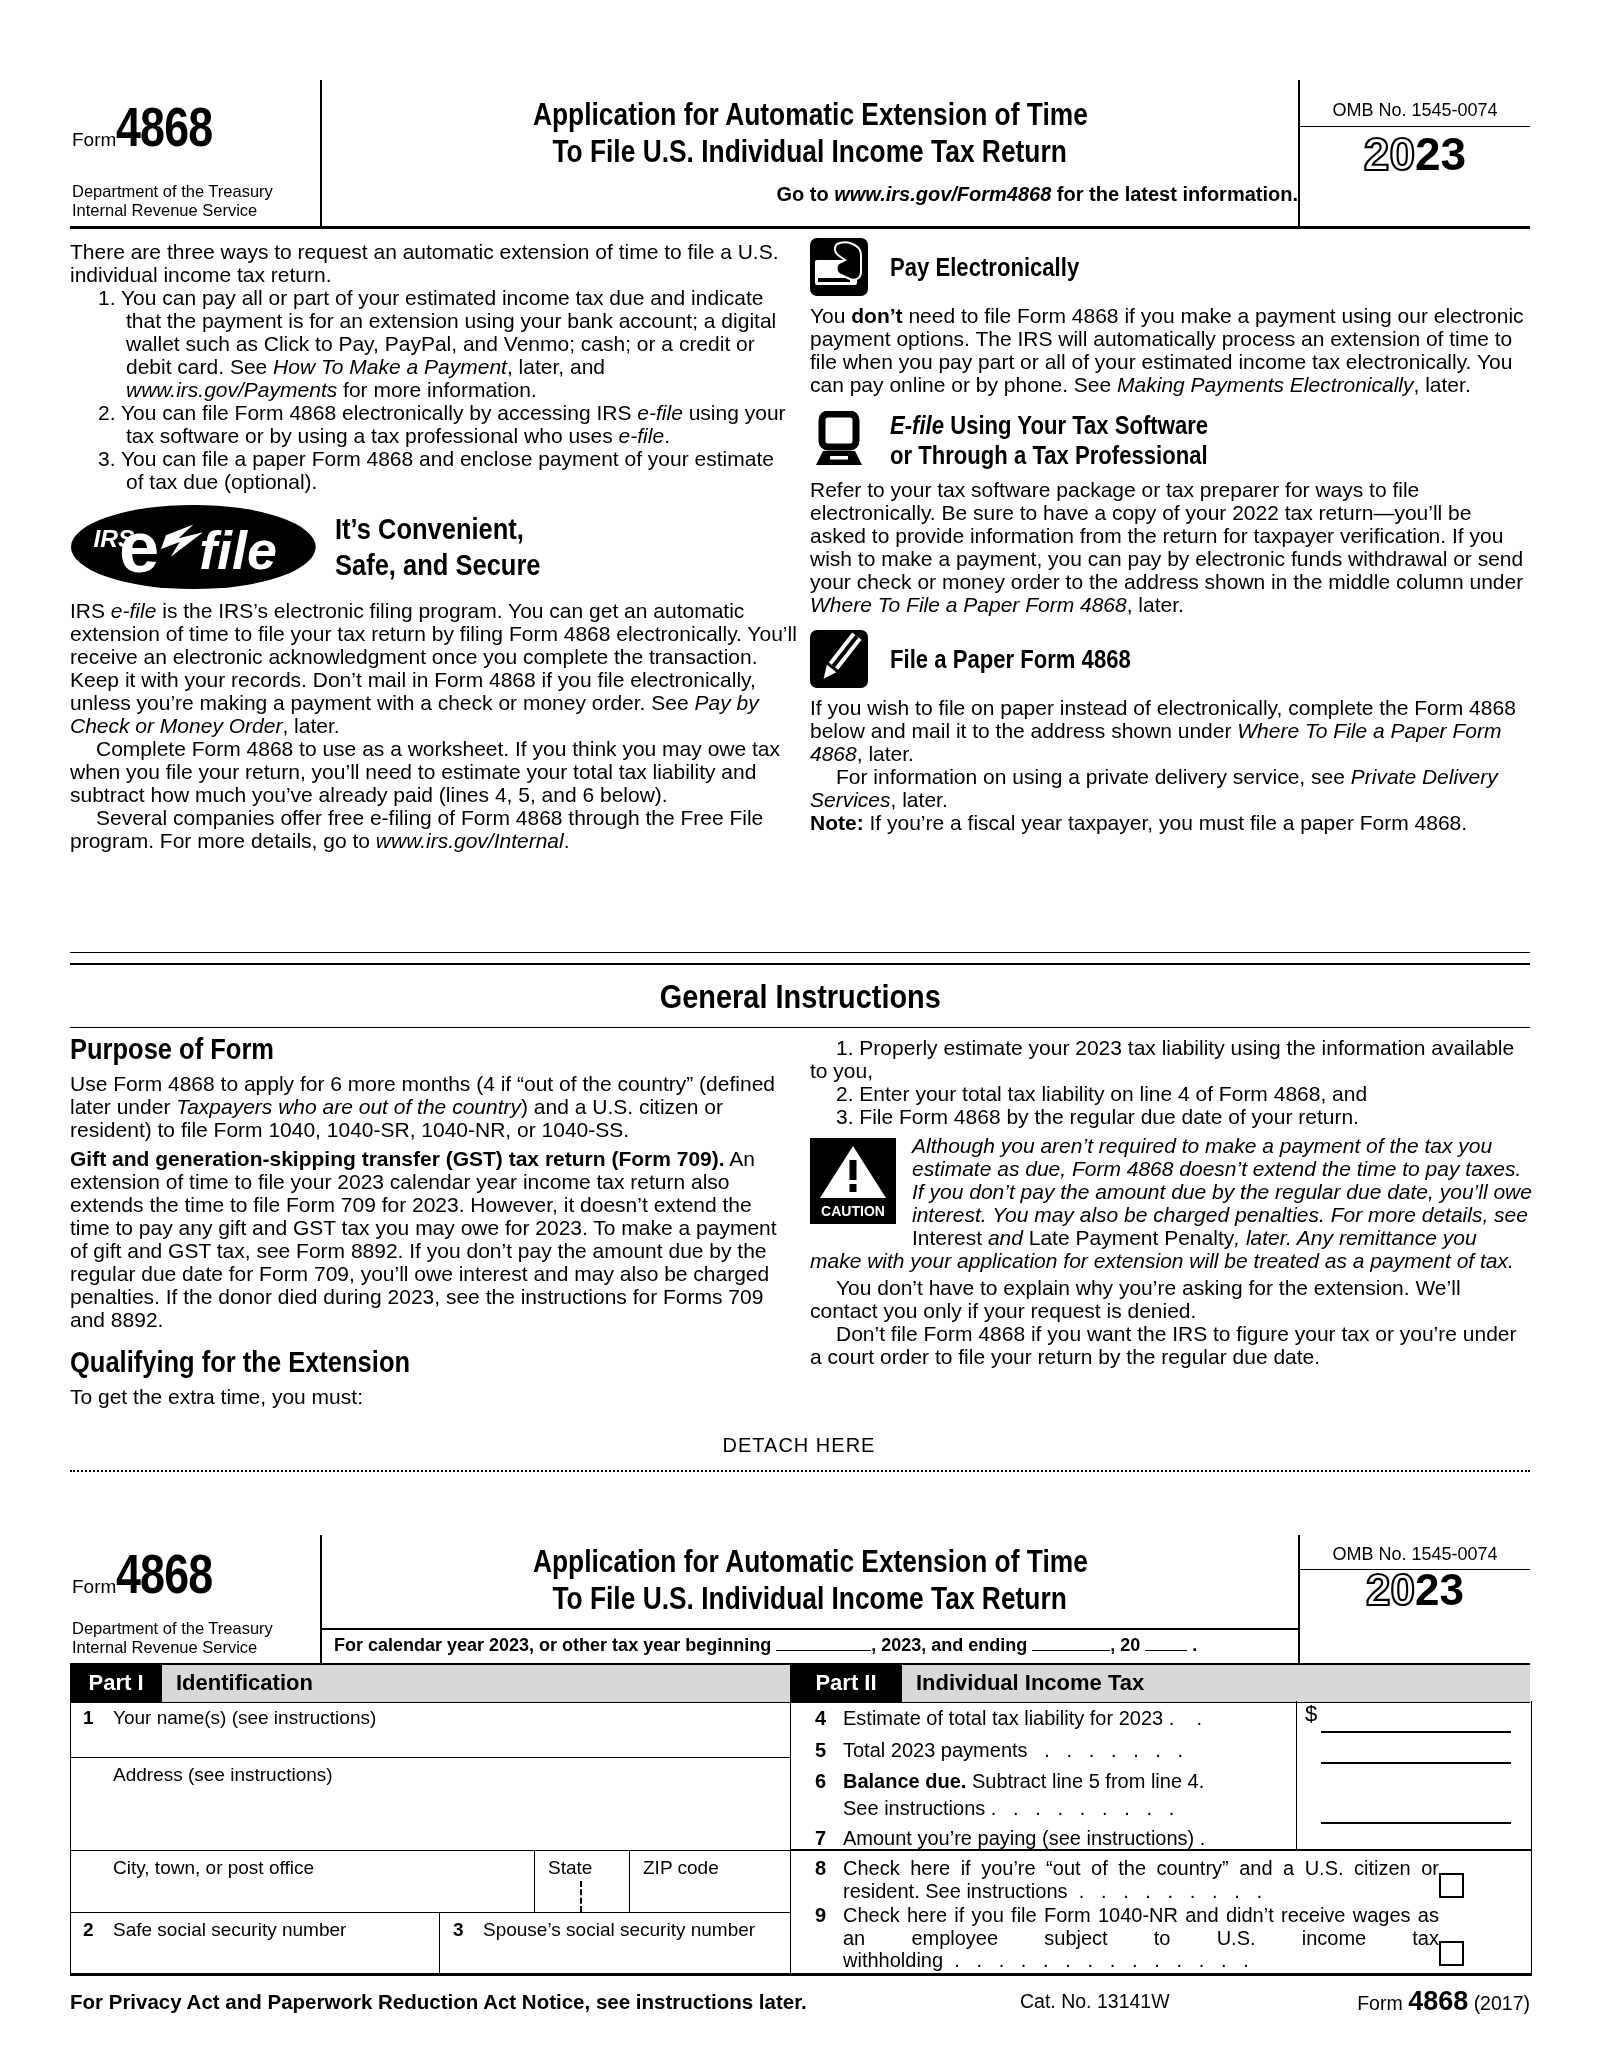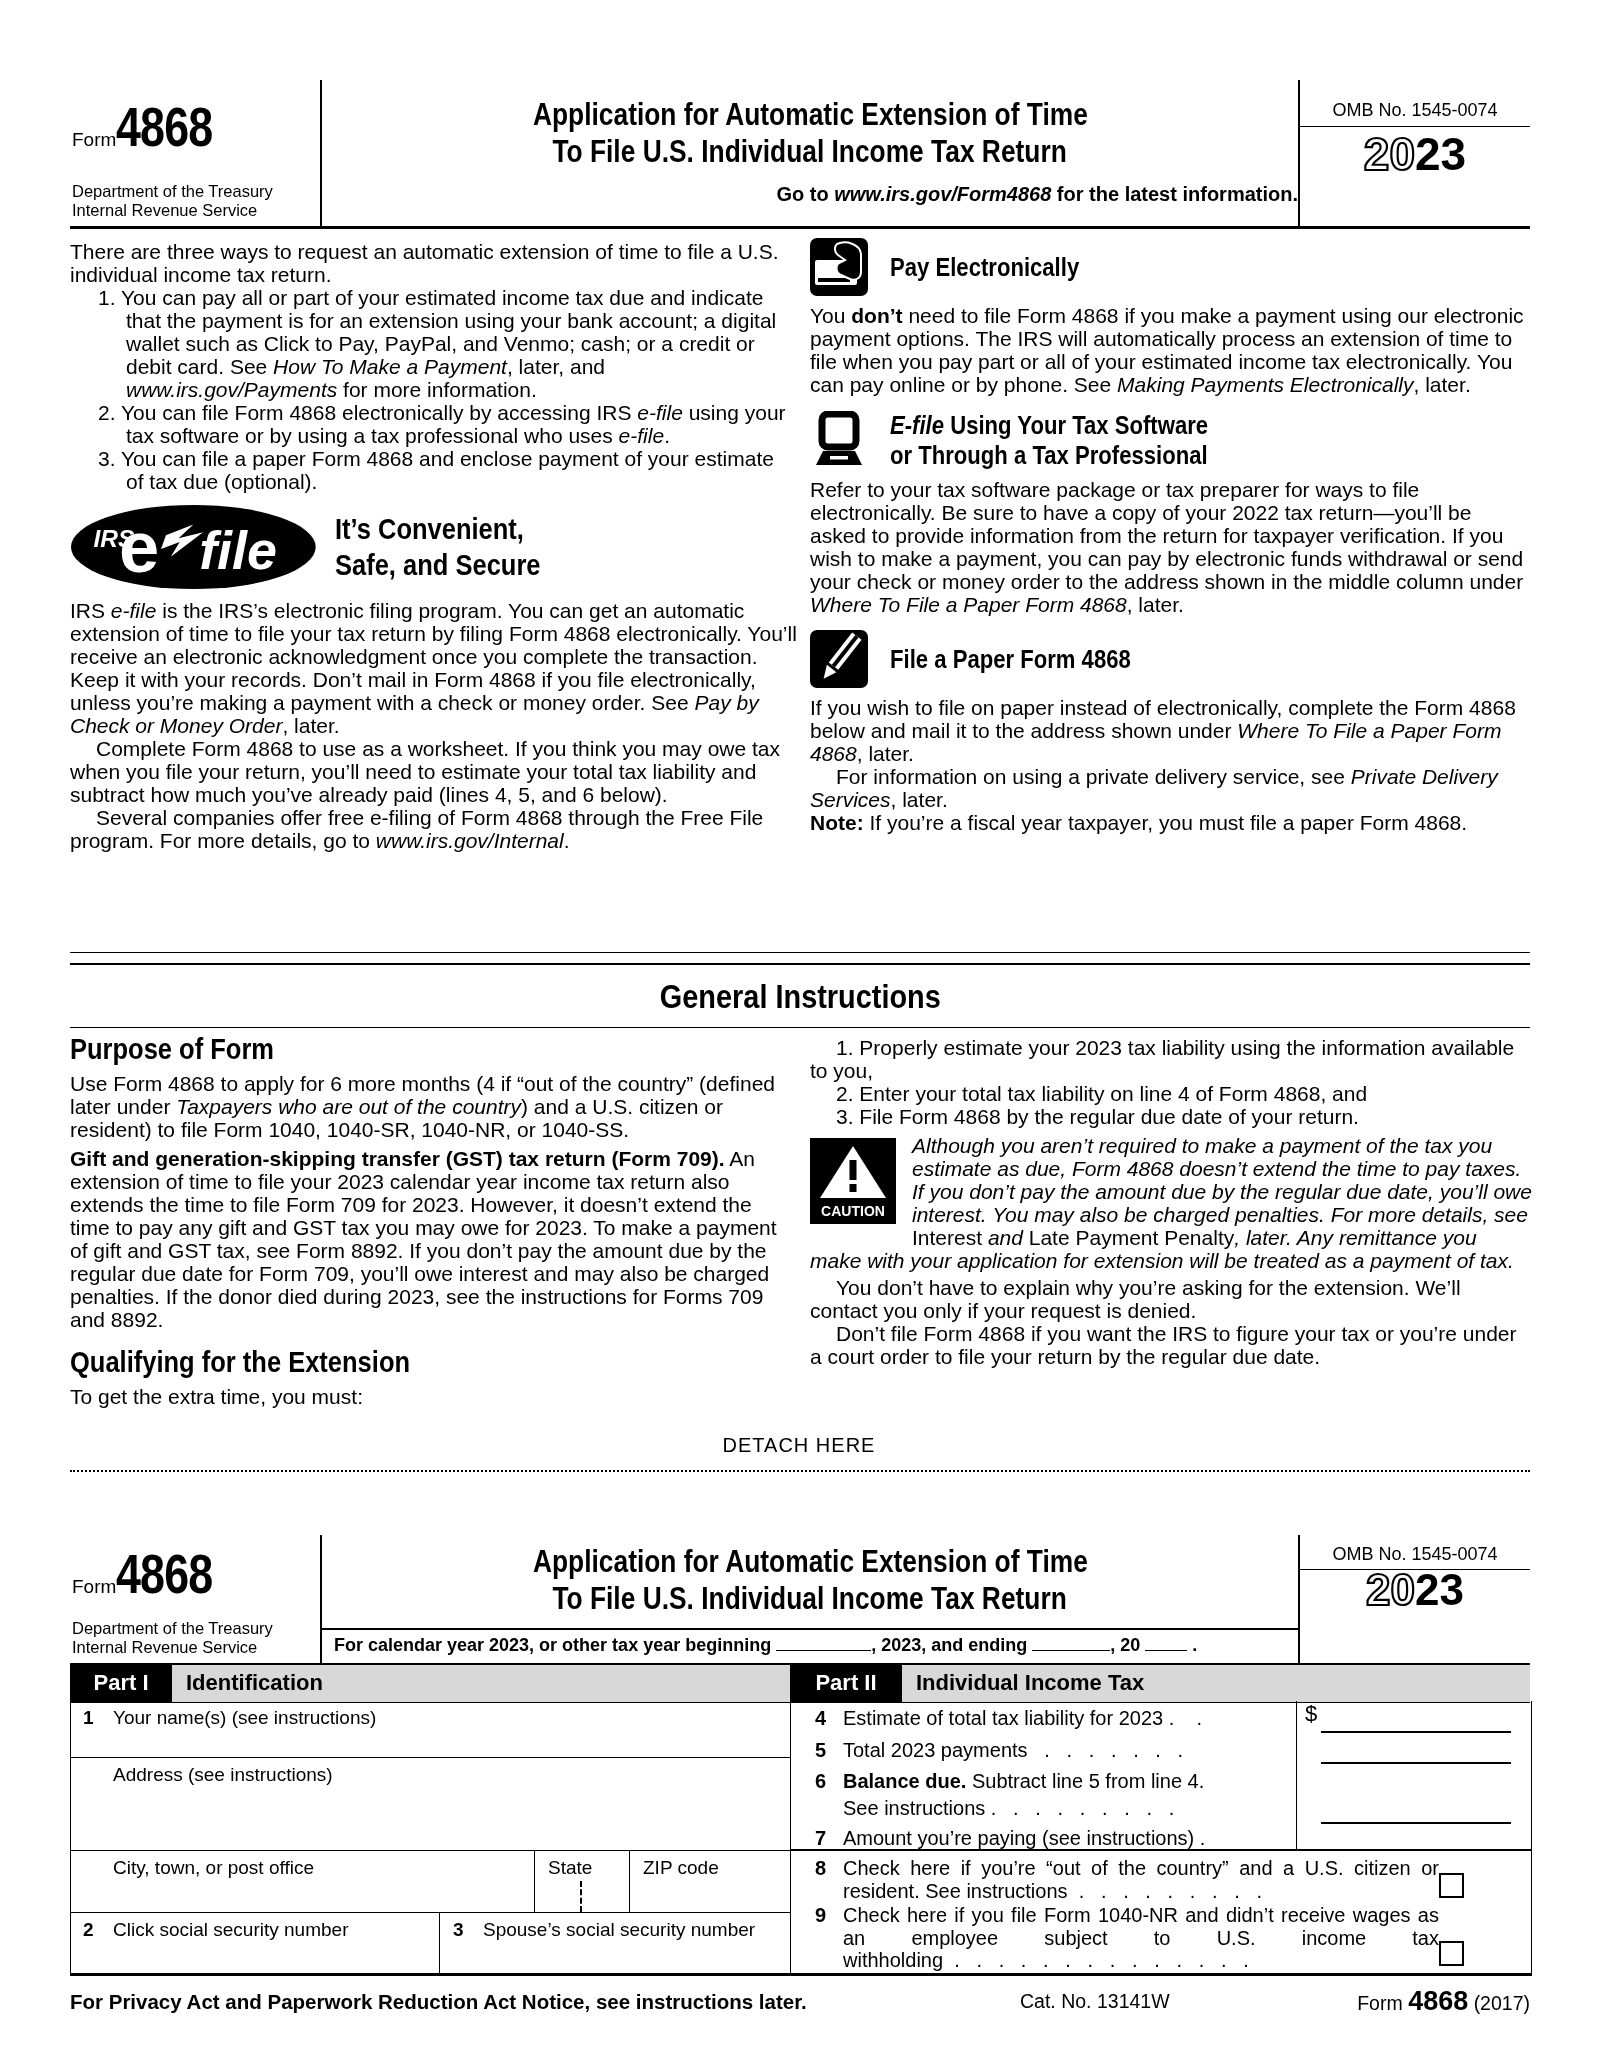--- a/index.html
+++ b/index.html
@@ -237,21 +237,21 @@
     </div>
     <div class="mh-right">
       <div class="omb-row" style="height:34px;line-height:38px;">OMB No. 1545-0074</div>
       <div class="year" style="margin-top:8px;font-size:44px;">
         <span class="yr-o">20</span><span>23</span>
       </div>
     </div>
   </div>
 
   <div class="abs bar" style="left:70px;top:1663px;width:720px;">
-    <div class="chip" style="width:102px;">Part I</div>
+    <div class="chip" style="width:92px;">Part I</div>
     <div class="bar-title">Identification</div>
   </div>
   <div class="abs bar" style="left:790px;top:1663px;width:740px;">
     <div class="chip" style="width:112px;">Part II</div>
     <div class="bar-title">Individual Income Tax</div>
   </div>
 
   <div class="abs pbody" style="left:70px;top:1701px;width:720px;height:272px;border-left:1.5px solid #000;border-bottom:3.5px solid #000;">
 
     <div class="rowline" style="top:56px;width:720px;"></div>
@@ -266,21 +266,21 @@
     <div class="rowline" style="top:211px;width:720px;"></div>
     <span class="fieldlabel" style="left:42px;top:156px;">City, town, or post office</span>
     <div class="cellline" style="left:463px;top:150px;height:61px;"></div>
     <span class="fieldlabel" style="left:477px;top:156px;">State</span>
     <div class="abs" style="left:509px;top:180px;height:31px;border-left:2px dashed #000;"></div>
     <div class="cellline" style="left:558px;top:150px;height:61px;"></div>
     <span class="fieldlabel" style="left:572px;top:156px;">ZIP code</span>
     <div class="abs" style="left:0;top:175px;width:460px;height:36px;"></div>
 
     <span class="fieldlabel num" style="left:12px;top:218px;">2</span>
-    <span class="fieldlabel" style="left:42px;top:218px;">Click social security number</span>
+    <span class="fieldlabel" style="left:42px;top:218px;">Safe social security number</span>
     <div class="cellline" style="left:368px;top:212px;height:60px;"></div>
     <span class="fieldlabel num" style="left:382px;top:218px;">3</span>
     <span class="fieldlabel" style="left:412px;top:218px;">Spouse’s social security number</span>
     <div class="abs" style="left:0;top:238px;width:366px;height:34px;"></div>
     <div class="abs" style="left:370px;top:238px;width:350px;height:34px;"></div>
   </div>
 
   <div class="abs pbody" style="left:790px;top:1701px;width:740px;height:272px;border-left:1.5px solid #000;border-right:1.5px solid #000;border-bottom:3.5px solid #000;">
     <div class="cellline" style="left:505px;top:0;height:148px;"></div>
 

